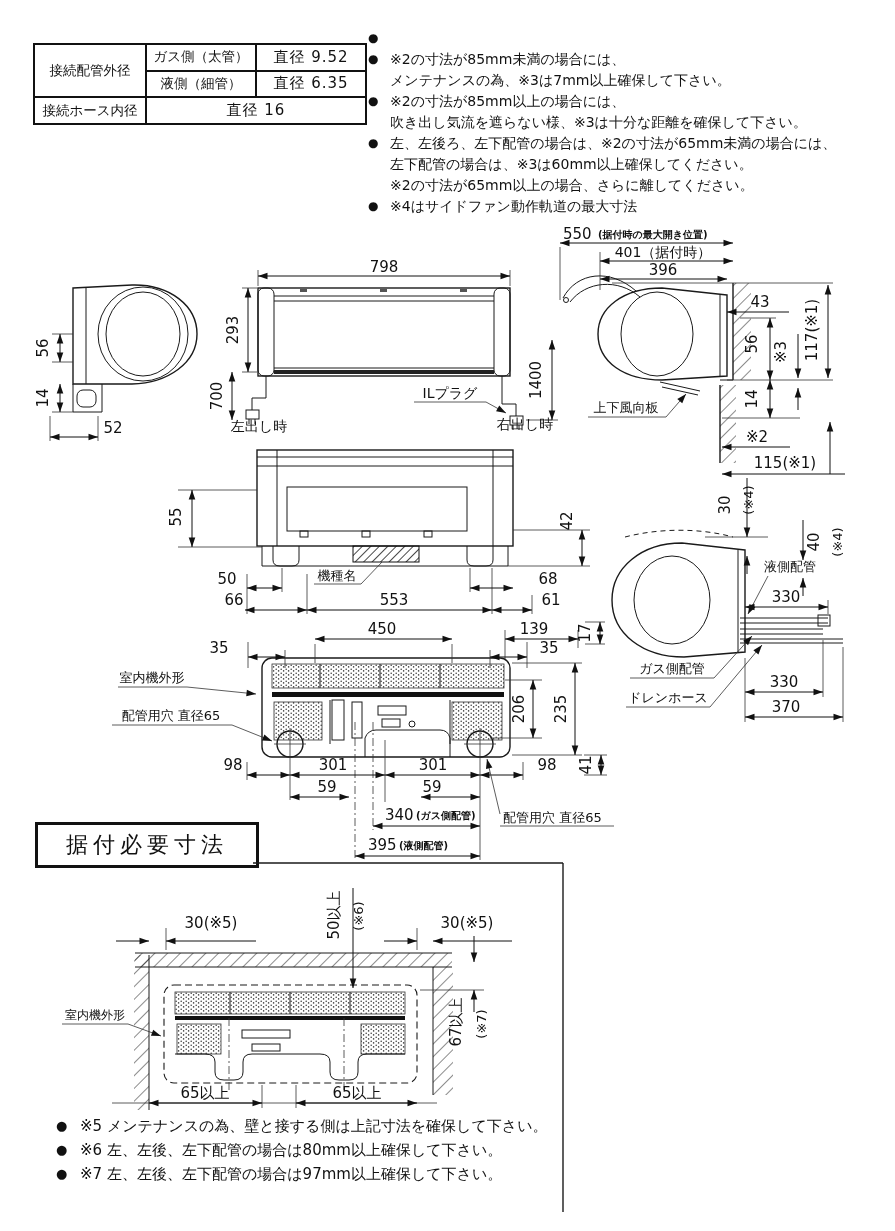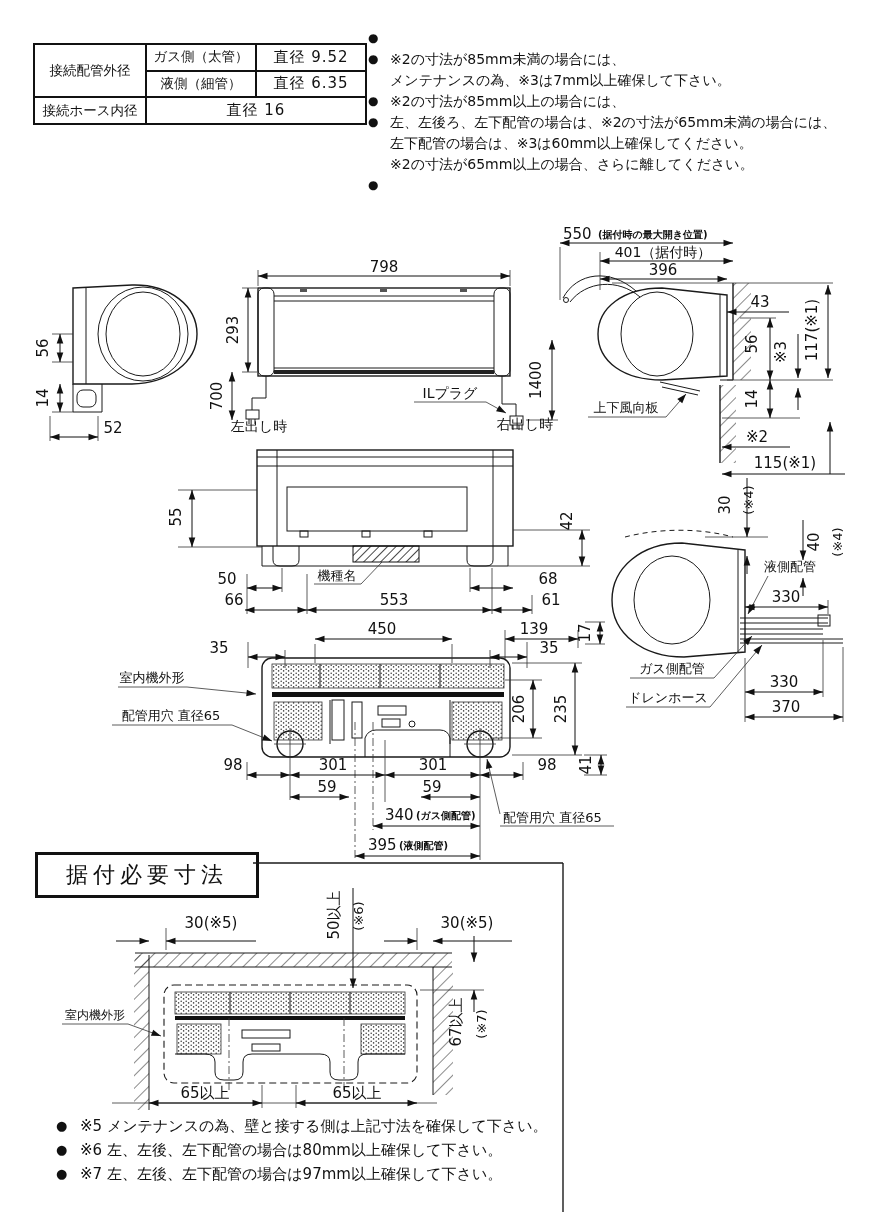--- a/index.html
+++ b/index.html
@@ -19,21 +19,21 @@
   
   .notes{position:absolute;display:flex;flex-direction:column;}
   .notes-top{left:368px;top:28px;width:525px;}
   .note-row{display:flex;align-items:flex-start;line-height:21px;font-size:14px;white-space:nowrap;}
   .note-b{width:22px;font-size:12px;line-height:21px;}
   .notes-install{left:56px;top:1114px;width:520px;}
   .notes-install .note-row{line-height:24px;font-size:15px;}
   .notes-install .note-b{width:24px;line-height:24px;font-size:13px;}
 
   
-  .install-title{position:absolute;left:35px;top:852px;width:218px;height:40px;
+  .install-title{position:absolute;left:35px;top:822px;width:218px;height:40px;
                  border:3px solid #111;display:flex;align-items:center;justify-content:center;
                  font-size:22px;letter-spacing:5px;}
 
   
   .ln{stroke:#1a1a1a;stroke-width:1.4;fill:none;}
   .th{stroke:#1a1a1a;stroke-width:1;fill:none;}
   .x{stroke:#333;stroke-width:0.8;fill:none;}
   .dim{stroke:#111;stroke-width:1;fill:none;}
   .dd{stroke:#333;stroke-width:0.8;fill:none;stroke-dasharray:8 3 2 3;}
   .dsh{stroke:#1a1a1a;stroke-width:1.1;fill:none;stroke-dasharray:7 4;}
@@ -77,33 +77,38 @@
       </div>
     <div class="note-row">
         <span class="note-b"></span>
         <span>メンテナンスの為、※3は7mm以上確保して下さい。</span>
       </div>
     <div class="note-row">
         <span class="note-b">●</span>
         <span>※2の寸法が85mm以上の場合には、</span>
       </div>
     <div class="note-row">
+        <span class="note-b"></span>
+        <span>吹き出し気流を遮らない様、※3は十分な距離を確保して下さい。</span>
+      </div>
+    <div class="note-row">
         <span class="note-b">●</span>
         <span>左、左後ろ、左下配管の場合は、※2の寸法が65mm未満の場合には、</span>
       </div>
     <div class="note-row">
         <span class="note-b"></span>
         <span>左下配管の場合は、※3は60mm以上確保してください。</span>
       </div>
     <div class="note-row">
         <span class="note-b"></span>
         <span>※2の寸法が65mm以上の場合、さらに離してください。</span>
       </div>
     <div class="note-row">
         <span class="note-b">●</span>
+        <span>※4はサイドファン動作軌道の最大寸法</span>
       </div>
   </div>
 
   <div class="install-title">据付必要寸法</div>
 
   <div class="notes notes-install">
     <div class="note-row">
         <span class="note-b">●</span>
         <span>※5 メンテナンスの為、壁と接する側は上記寸法を確保して下さい。</span>
       </div>

